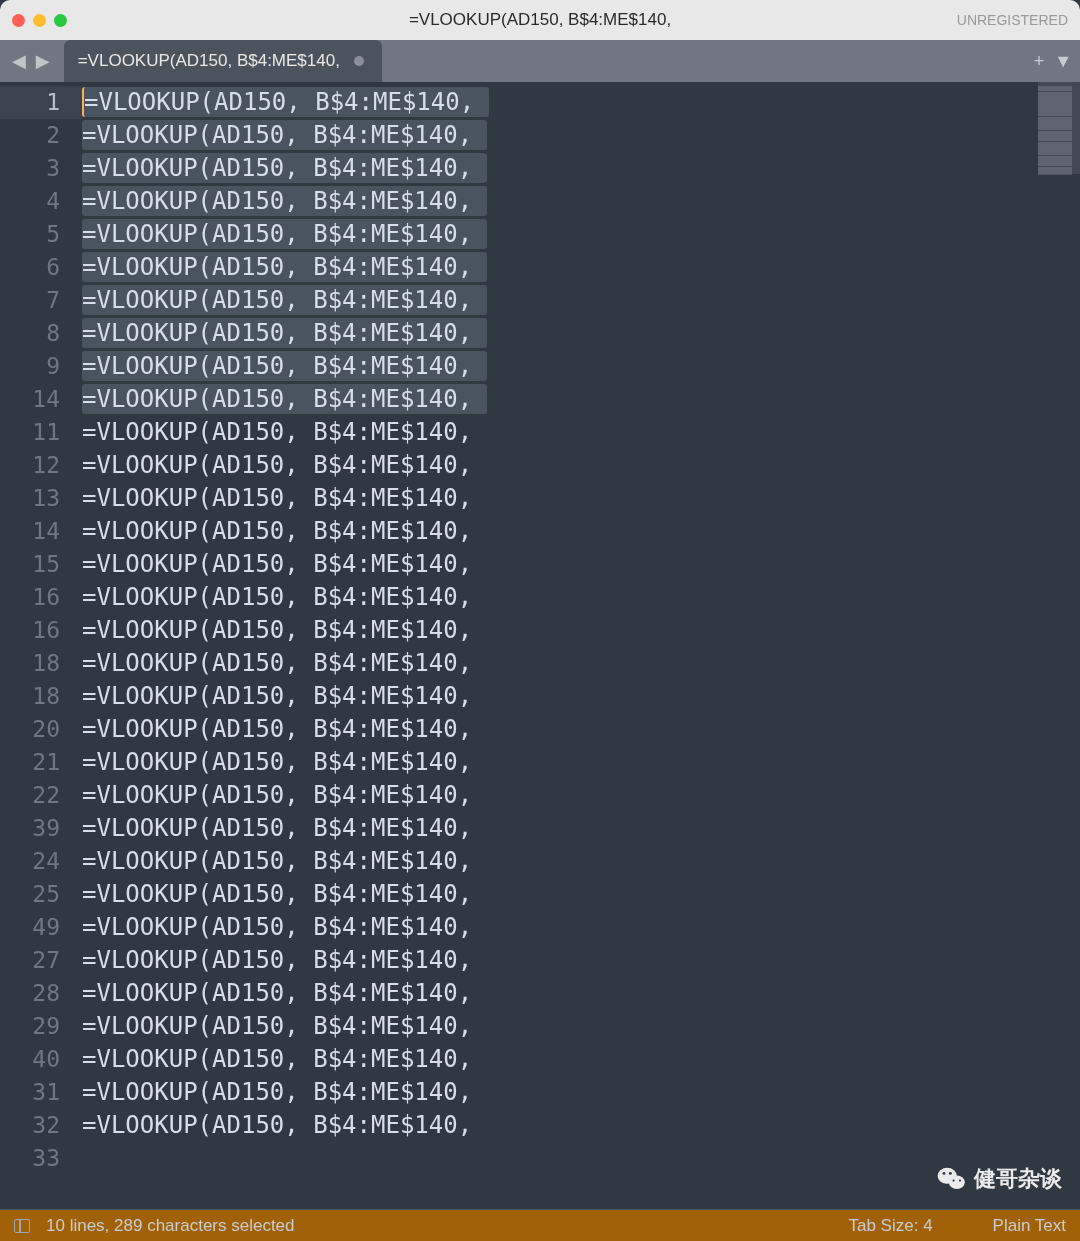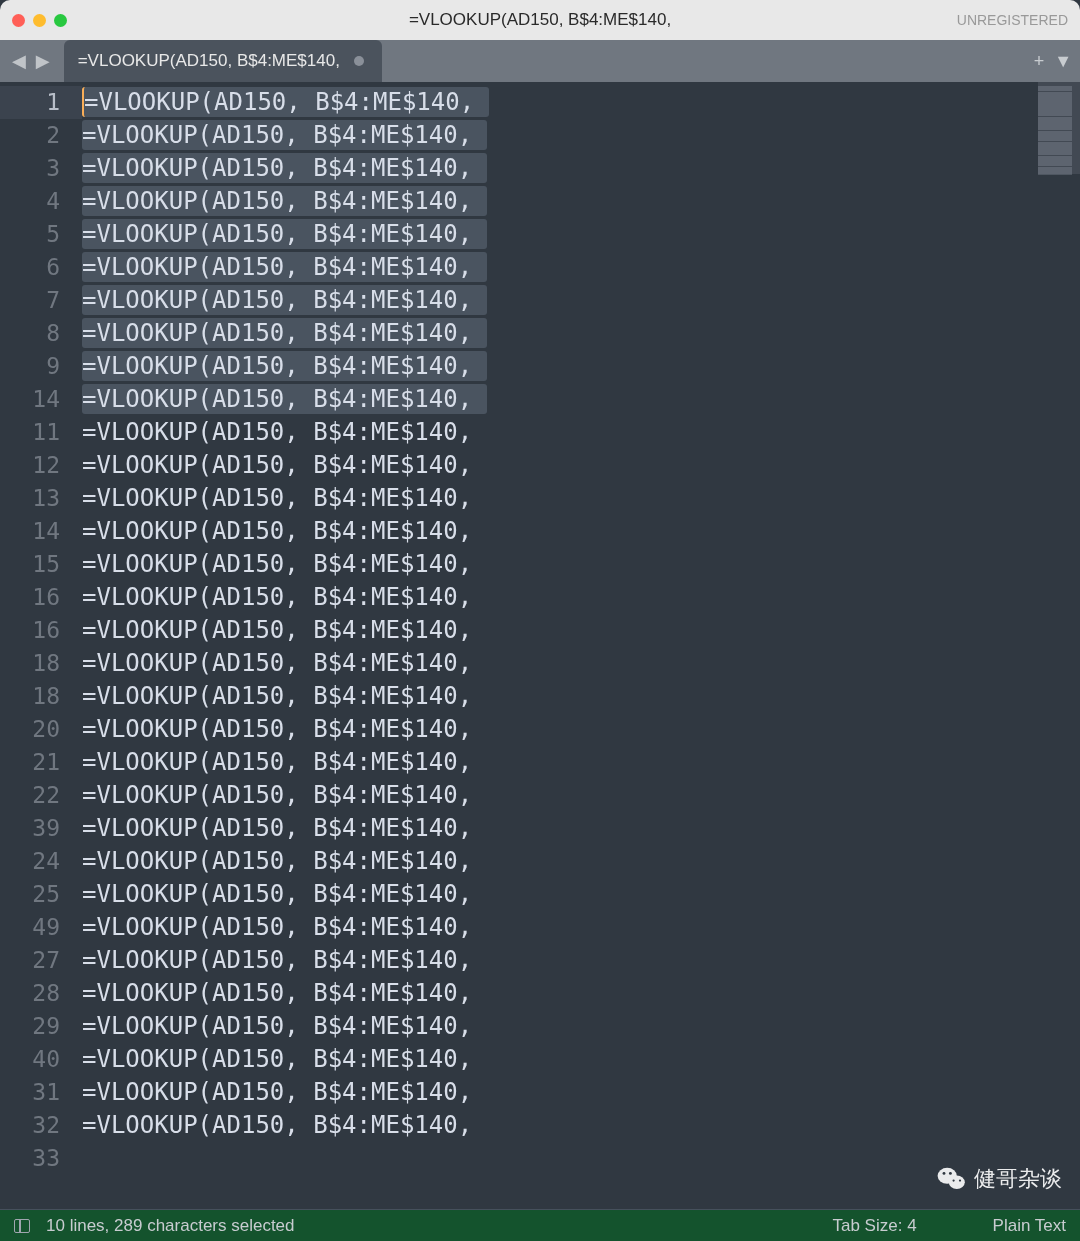--- a/index.html
+++ b/index.html
@@ -163,21 +163,21 @@
     .minimap-viewport {
       position: absolute;
       right: 0;
       top: 0;
       width: 42px;
       height: 92px;
       background: rgba(200,200,210,0.12);
     }
     .statusbar {
       height: 32px;
-      background: #14532d;
+      background: #a16207;
       display: flex;
       align-items: center;
       padding: 0 14px;
       font-size: 17px;
       color: #c8ccd0;
       border-top: 1px solid #46505c;
     }
     .status-icon {
       width: 16px;
       height: 14px;
@@ -192,32 +192,33 @@
       left: 4px;
       top: 0;
       bottom: 0;
       width: 1.5px;
       background: #a0a6af;
     }
     .status-left { }
     .status-right {
       margin-left: auto;
       display: flex;
-      gap: 76px;
+      gap: 60px;
     }
     .watermark {
       position: absolute;
       right: 18px;
       bottom: 46px;
       display: flex;
       align-items: center;
       gap: 6px;
       color: #fff;
       font-size: 22px;
       opacity: 0.9;
+      font-weight: bold;
     }
     .wechat-icon {
       width: 32px;
       height: 32px;
       position: relative;
     }
   </style>
 </head>
 <body>
 

